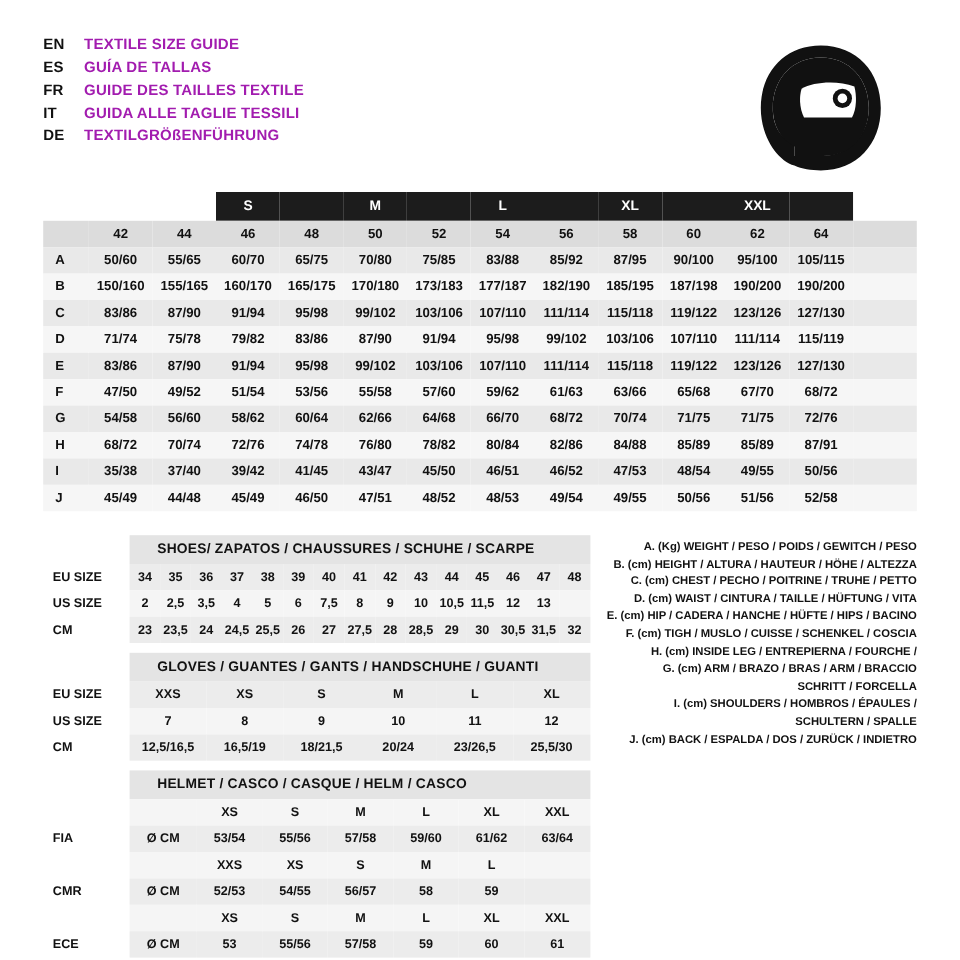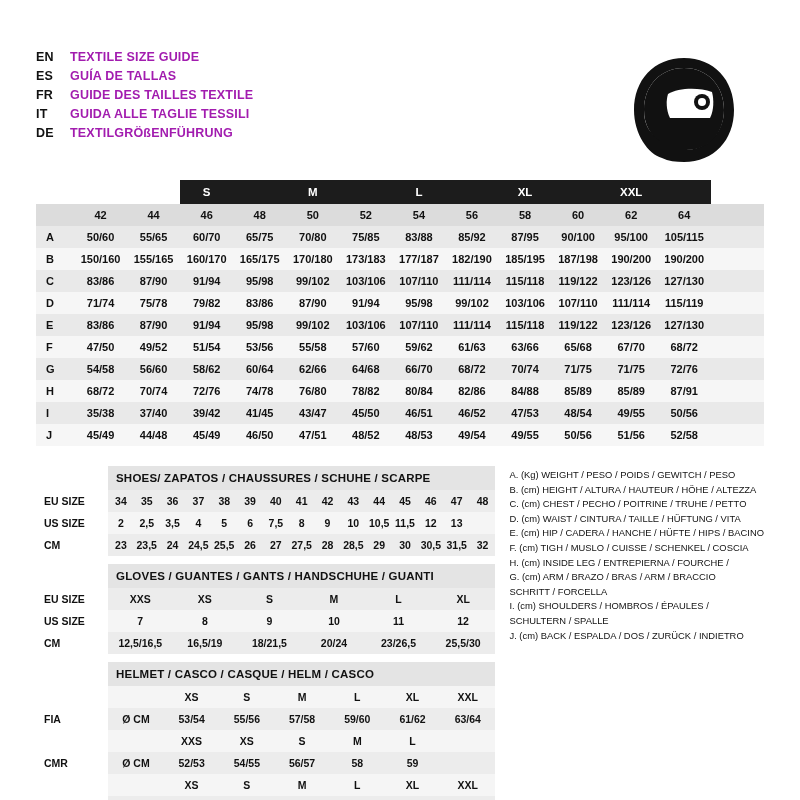--- a/index.html
+++ b/index.html
@@ -25,21 +25,20 @@
   
   .header {
     position: relative;
     height: 116px;
   }
   .lang-table {
     border-collapse: collapse;
     font-size: 12.5px;
     font-weight: bold;
     letter-spacing: .2px;
-    margin-top: 20px;
   }
   .lang-table td {
     padding: 2px 0;
     vertical-align: top;
     line-height: 15px;
   }
   .lang-code {
     width: 34px;
     color: #111;
   }
@@ -100,23 +99,24 @@
     gap: 14px;
     margin-top: 20px;
   }
   .bottom-left {
     width: 520px;
   }
   .bottom-right {
     flex: 1;
     font-size: 9.4px;
     line-height: 14.6px;
-    font-weight: normal;
+    font-weight: bold;
     color: #111;
     padding-top: 2px;
+    text-align: right;
   }
   .bottom-right div { white-space: nowrap; }
 
   .sub-table {
     border-collapse: collapse;
     width: 100%;
     font-size: 10.5px;
     font-weight: bold;
     table-layout: fixed;
   }
@@ -129,21 +129,21 @@
   .sub-table td.lbl {
     text-align: left;
     width: 68px;
     padding-left: 8px;
     background: #ffffff !important;
     margin-left: 16px;
   }
   .sec-title td {
     text-align: left;
     font-size: 11.5px;
-    padding: 5px 0 5px 8px;
+    padding: 5px 0 5px 23px;
     background: #e4e4e4;
     letter-spacing: .2px;
   }
   .shade td { background: #ececec; }
   .shade2 td { background: #f5f5f5; }
   .spacer td { height: 8px; background: #ffffff; padding: 0; }
 </style>
 </head>
 <body>
 

